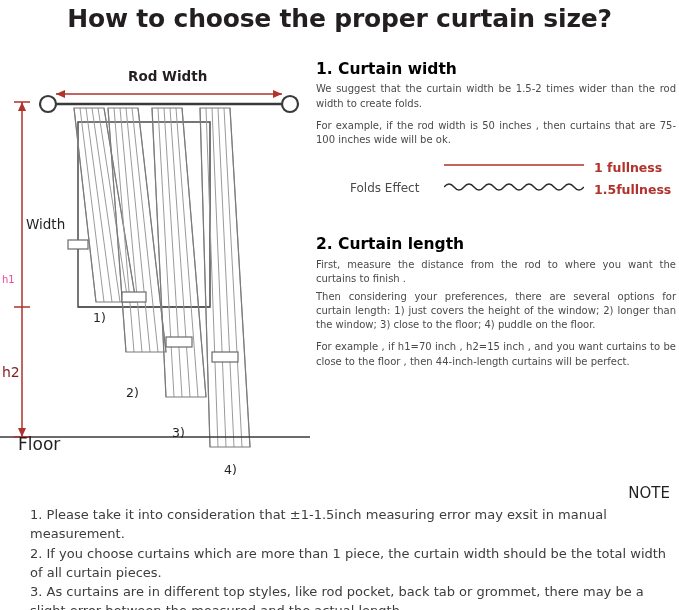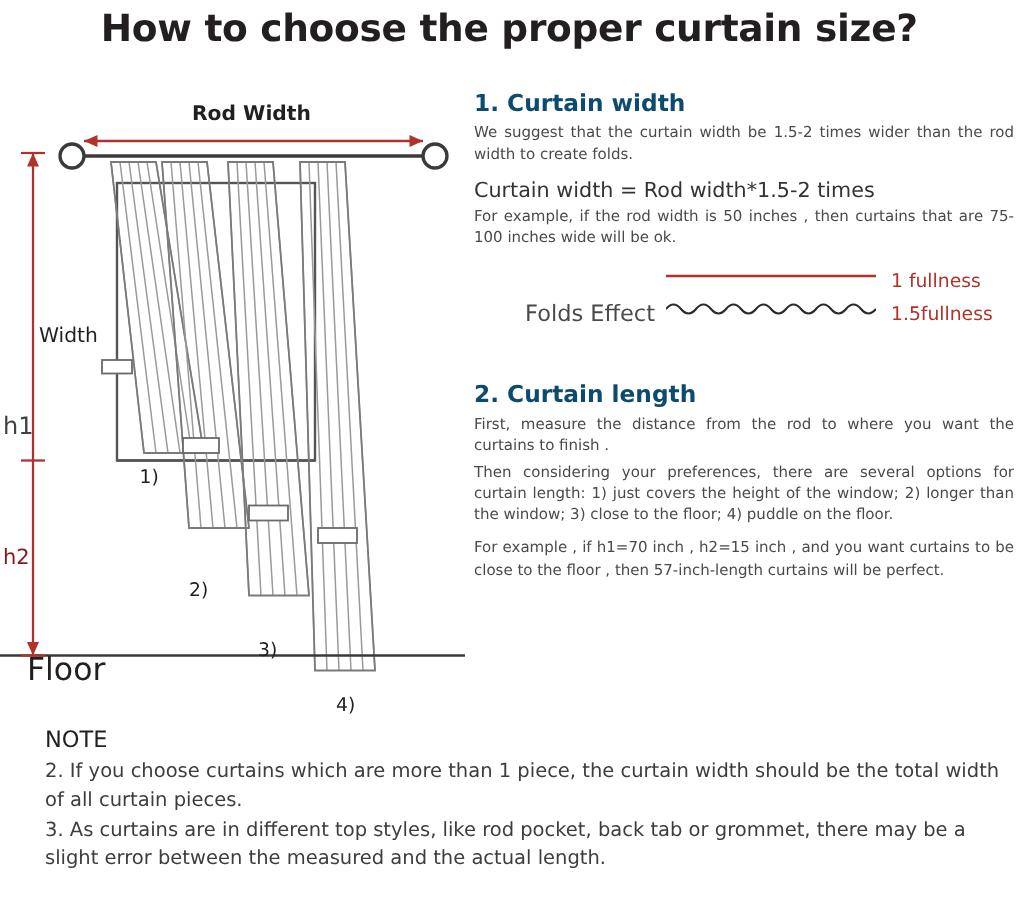--- a/index.html
+++ b/index.html
@@ -39,21 +39,21 @@
     top: 52px;
     width: 310px;
     height: 420px;
   }
   .diagram svg { display: block; }
 
   .floor-label {
     position: absolute;
     left: 18px;
     top: 382px;
-    font-size: 21px;
+    font-size: 17px;
     color: #231f20;
   }
   .rod-width-label {
     position: absolute;
     left: 128px;
     top: 16px;
     font-size: 13.5px;
     font-weight: bold;
     color: #231f20;
   }
@@ -61,22 +61,22 @@
     position: absolute;
     left: 26px;
     top: 164px;
     font-size: 13.5px;
     color: #231f20;
   }
   .h1-label {
     position: absolute;
     left: 2px;
     top: 222px;
-    font-size: 16px;
-    color: #404040;
+    font-size: 10px;
+    color: #ec4899;
   }
   .h2-label {
     position: absolute;
     left: 2px;
     top: 312px;
     font-size: 14px;
     color: #7f1d1d;
   }
   .num-label {
     position: absolute;
@@ -86,21 +86,21 @@
 
   
   .right {
     position: absolute;
     left: 316px;
     top: 60px;
     width: 360px;
   }
   .sec-head {
     font-size: 15.5px;
-    color: #0c4a6e;
+    color: #000000;
     margin: 0 0 3px 0;
     line-height: 1.25;
   }
   .body-text {
     font-size: 10px;
     line-height: 1.42;
     color: #4a4a4a;
     text-align: justify;
     margin: 0 0 8px 0;
   }
@@ -114,28 +114,29 @@
   
   .folds {
     position: relative;
     margin: 10px 0 12px 0;
     height: 66px;
   }
   .folds-label {
     position: absolute;
     left: 34px;
     top: 24px;
-    font-size: 15px;
+    font-size: 12px;
     color: #4a4a4a;
   }
   .folds-row {
     position: absolute;
     left: 128px;
     height: 22px;
     width: 232px;
+    font-weight: bold;
   }
   .folds-row .wave { position: absolute; left: 0; top: 0; }
   .folds-row .cap {
     position: absolute;
     left: 150px;
     top: 3px;
     font-size: 12.5px;
     color: #b1312b;
     white-space: nowrap;
   }
@@ -143,20 +144,21 @@
   .note {
     position: absolute;
     left: 30px;
     top: 484px;
     width: 640px;
   }
   .note-title {
     font-size: 15px;
     color: #231f20;
     margin: 0 0 4px 0;
+    text-align: right;
   }
   .note-item {
     font-size: 13px;
     line-height: 1.45;
     color: #3d3d3d;
     margin: 0 0 1px 0;
   }
 </style>
 </head>
 <body>
@@ -230,21 +232,20 @@
     <div class="num-label" style="left:93px; top:258px;">1)</div>
     <div class="num-label" style="left:126px; top:333px;">2)</div>
     <div class="num-label" style="left:172px; top:373px;">3)</div>
     <div class="num-label" style="left:224px; top:410px;">4)</div>
   </div>
 
   <div class="right">
 
     <h2 class="sec-head">1. Curtain width</h2>
     <p class="body-text">We suggest that the curtain width be 1.5-2 times wider than the rod width to create folds.</p>
-    <p class="formula">Curtain width = Rod width*1.5-2 times</p>
     <p class="body-text">For example, if the rod width is 50 inches , then curtains that are 75-100 inches wide will be ok.</p>
 
     <div class="folds">
       <div class="folds-label">Folds Effect</div>
 
       <div class="folds-row" style="top:0px;">
         <svg class="wave" width="140" height="16" viewBox="0 0 140 16">
           <line x1="0" y1="8" x2="140" y2="8" stroke="#b1312b" stroke-width="1.6"></line>
         </svg>
         <span class="cap">1 fullness</span>
@@ -255,22 +256,23 @@
           <path d="M0 8 q5 -6 10 0 t10 0 t10 0 t10 0 t10 0 t10 0 t10 0 t10 0 t10 0 t10 0 t10 0 t10 0 t10 0 t10 0" fill="none" stroke="#2a2a2a" stroke-width="1.4"></path>
         </svg>
         <span class="cap">1.5fullness</span>
       </div>
 
     </div>
 
     <h2 class="sec-head">2. Curtain length</h2>
     <p class="body-text tight">First, measure the distance from the rod to where you want the curtains to finish .</p>
     <p class="body-text">Then considering your preferences, there are several options for curtain length: 1) just covers the height of the window; 2) longer than the window; 3) close to the floor; 4) puddle on the floor.</p>
-    <p class="body-text">For example , if h1=70 inch , h2=15 inch , and you want curtains to be close to the floor , then 57-inch-length curtains will be perfect.</p>
+    <p class="body-text">For example , if h1=70 inch , h2=15 inch , and you want curtains to be close to the floor , then 44-inch-length curtains will be perfect.</p>
   </div>
 
   <div class="note">
     <div class="note-title">NOTE</div>
+    <p class="note-item">1. Please take it into consideration that ±1-1.5inch measuring error may exsit in manual measurement.</p>
     <p class="note-item">2. If you choose curtains which are more than 1 piece, the curtain width should be the total width of all curtain pieces.</p>
     <p class="note-item">3. As curtains are in different top styles, like rod pocket, back tab or grommet, there may be a slight error between the measured and the actual length.</p>
   </div>
 
 </div>
 
 </body></html>

